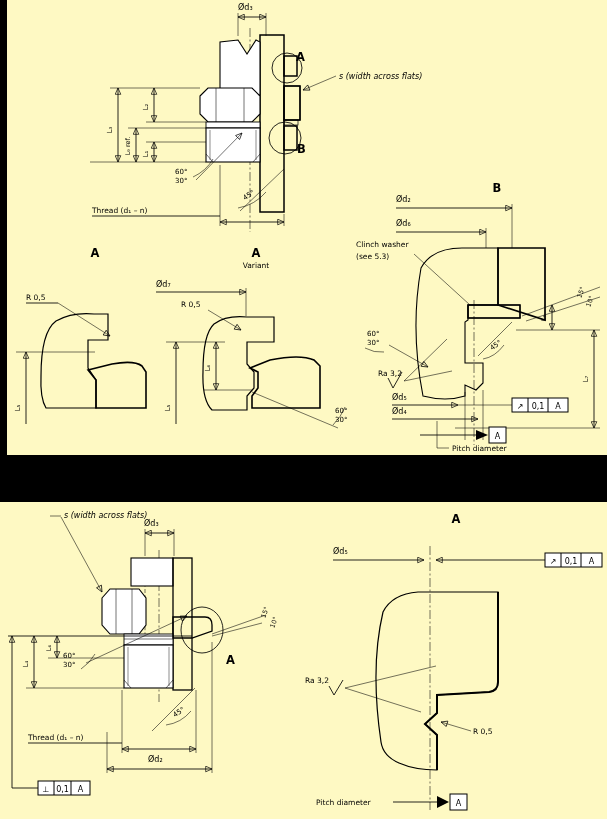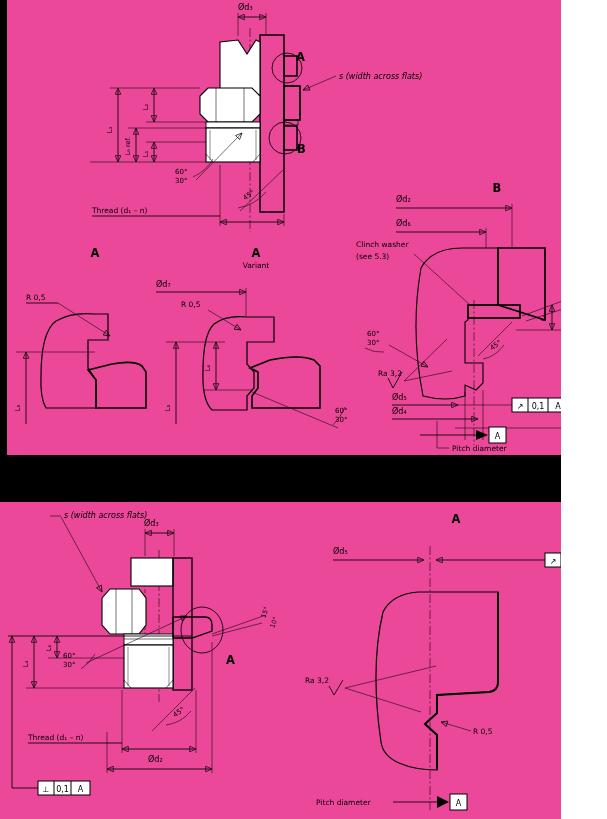--- a/index.html
+++ b/index.html
@@ -1,16 +1,16 @@
 <!DOCTYPE html>
 <html><head>
 <meta charset="utf-8">
 <style>
   html,body{margin:0;padding:0;background:#fff}
-  #stage{position:relative;width:561px;height:819px;background:#ec4899;overflow:hidden;
+  #stage{position:relative;width:607px;height:819px;background:#fef9c3;overflow:hidden;
          font-family:"DejaVu Sans",sans-serif}
   #lstrip{position:absolute;left:0;top:0;width:7px;height:502px;background:#000}
   #band{position:absolute;left:0;top:455px;width:607px;height:47px;background:#000}
   svg{position:absolute;left:0}
   #topsvg{top:0}
   #botsvg{top:502px}
   svg line,svg path,svg rect,svg circle,svg ellipse,svg polygon{stroke:#000;fill:none}
   .thin{stroke-width:.55}.sw45{stroke-width:.45}.med{stroke-width:.85}
   .sw9{stroke-width:.9}.sw10{stroke-width:1}.sw11{stroke-width:1.1}.sw12{stroke-width:1.2}
   .sw13{stroke-width:1.3}.sw14{stroke-width:1.4}.sw15{stroke-width:1.5}.sw16{stroke-width:1.6}

